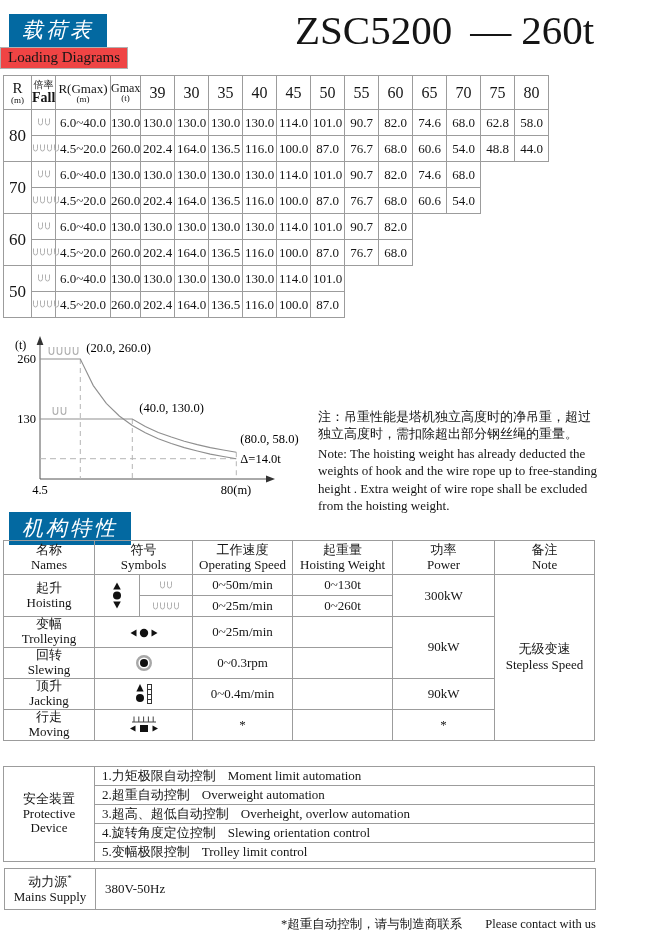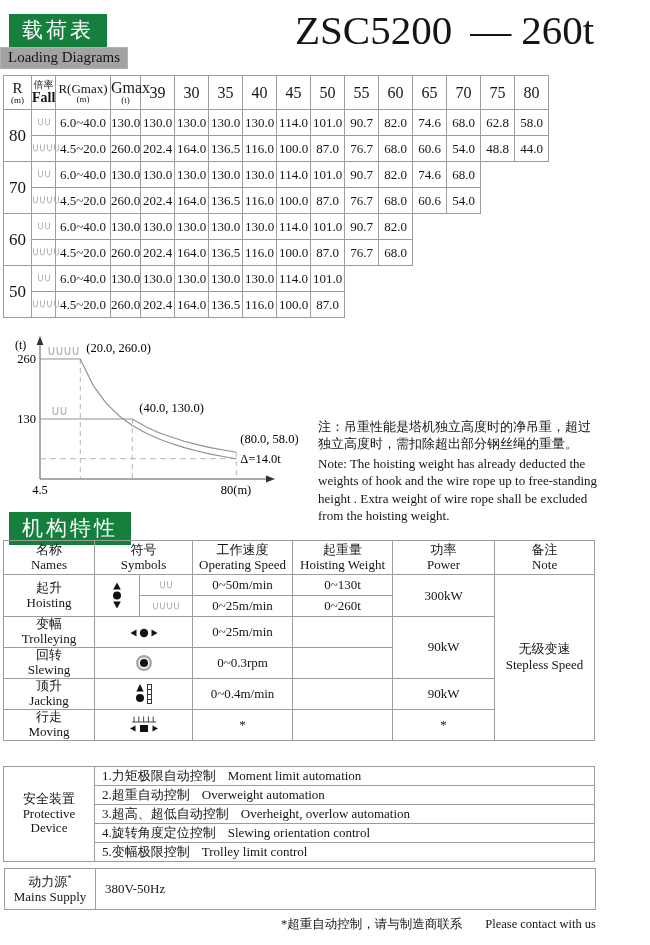--- a/index.html
+++ b/index.html
@@ -1,23 +1,23 @@
 <!DOCTYPE html>
 <html><head>
 <meta charset="utf-8">
 <style>
   html,body{margin:0;padding:0;background:#fff;}
   .page{position:relative;width:650px;height:945px;background:#fff;overflow:hidden;
         font-family:"Liberation Serif",serif;color:#151515;}
 
   
   .badge{position:absolute;}
-  .badge .blue{display:inline-block;background:#15803d;color:#fff;font-size:21px;
-               padding:2px 13px 3px;margin-left:9px;letter-spacing:3px;}
-  .badge .white{display:table;border:1px solid #b0b0b0;background:#a3a3a3;font-size:15px;
+  .badge .blue{display:inline-block;background:#0369a1;color:#fff;font-size:21px;
+               padding:2px 13px 3px;margin-left:9px;letter-spacing:3px;font-style:italic;}
+  .badge .white{display:table;border:1px solid #b0b0b0;background:#ef4444;font-size:15px;
                 padding:1px 7px 2px;margin-top:0;}
 
   
   .title{position:absolute;left:295px;top:6px;font-size:41px;white-space:nowrap;}
   .title .dash{margin:0 10px 0 18px;}
 
   
   table{border-collapse:collapse;}
   td,th{border:1px solid #9c9c9c;text-align:center;padding:0;font-weight:normal;}
   .zh{display:block;line-height:1.15;}
@@ -31,21 +31,21 @@
   .lt .big{font-size:15px;line-height:1;display:block;}
   .lt .small{font-size:9px;line-height:1;display:block;}
   .lt .fz{font-size:10px;line-height:1.1;display:block;}
   .lt .fe{font-size:14px;font-weight:bold;line-height:1.1;display:block;}
   .lt .rlabel{font-size:17px;}
   .lt td.void{border:none;}
 
   
   .chart-block{position:absolute;left:12px;top:334px;}
   .chart-block svg text{font-family:"Liberation Serif",serif;}
-  .note-block{position:absolute;left:318px;top:418px;width:280px;font-size:13px;line-height:1.32;}
+  .note-block{position:absolute;left:318px;top:408px;width:280px;font-size:13px;line-height:1.32;}
   .note-block .nen{margin-top:3px;}
 
   
   .st{position:absolute;left:3px;top:540px;table-layout:fixed;width:591px;font-size:13px;}
   .st th{height:33px;}
   .st td{height:29px;}
   .st td.sub{height:20px;}
   .st .names .zh,.st .names .en{line-height:1.15;}
   .st .notecell .zh{margin-bottom:1px;}
 
@@ -106,21 +106,21 @@
           </th>
         <th>
           <span class="fz">倍率</span>
           <span class="fe">Fall</span>
           </th>
         <th>
           <span class="big" style="font-size:13px">R(Gmax)</span>
           <span class="small">(m)</span>
           </th>
         <th>
-          <span class="big" style="font-size:16px">Gmax</span>
+          <span class="big" style="font-size:12px">Gmax</span>
           <span class="small">(t)</span>
           </th>
       <th class="radius">39</th>
           <th class="radius">30</th>
           <th class="radius">35</th>
           <th class="radius">40</th>
           <th class="radius">45</th>
           <th class="radius">50</th>
           <th class="radius">55</th>
           <th class="radius">60</th>

